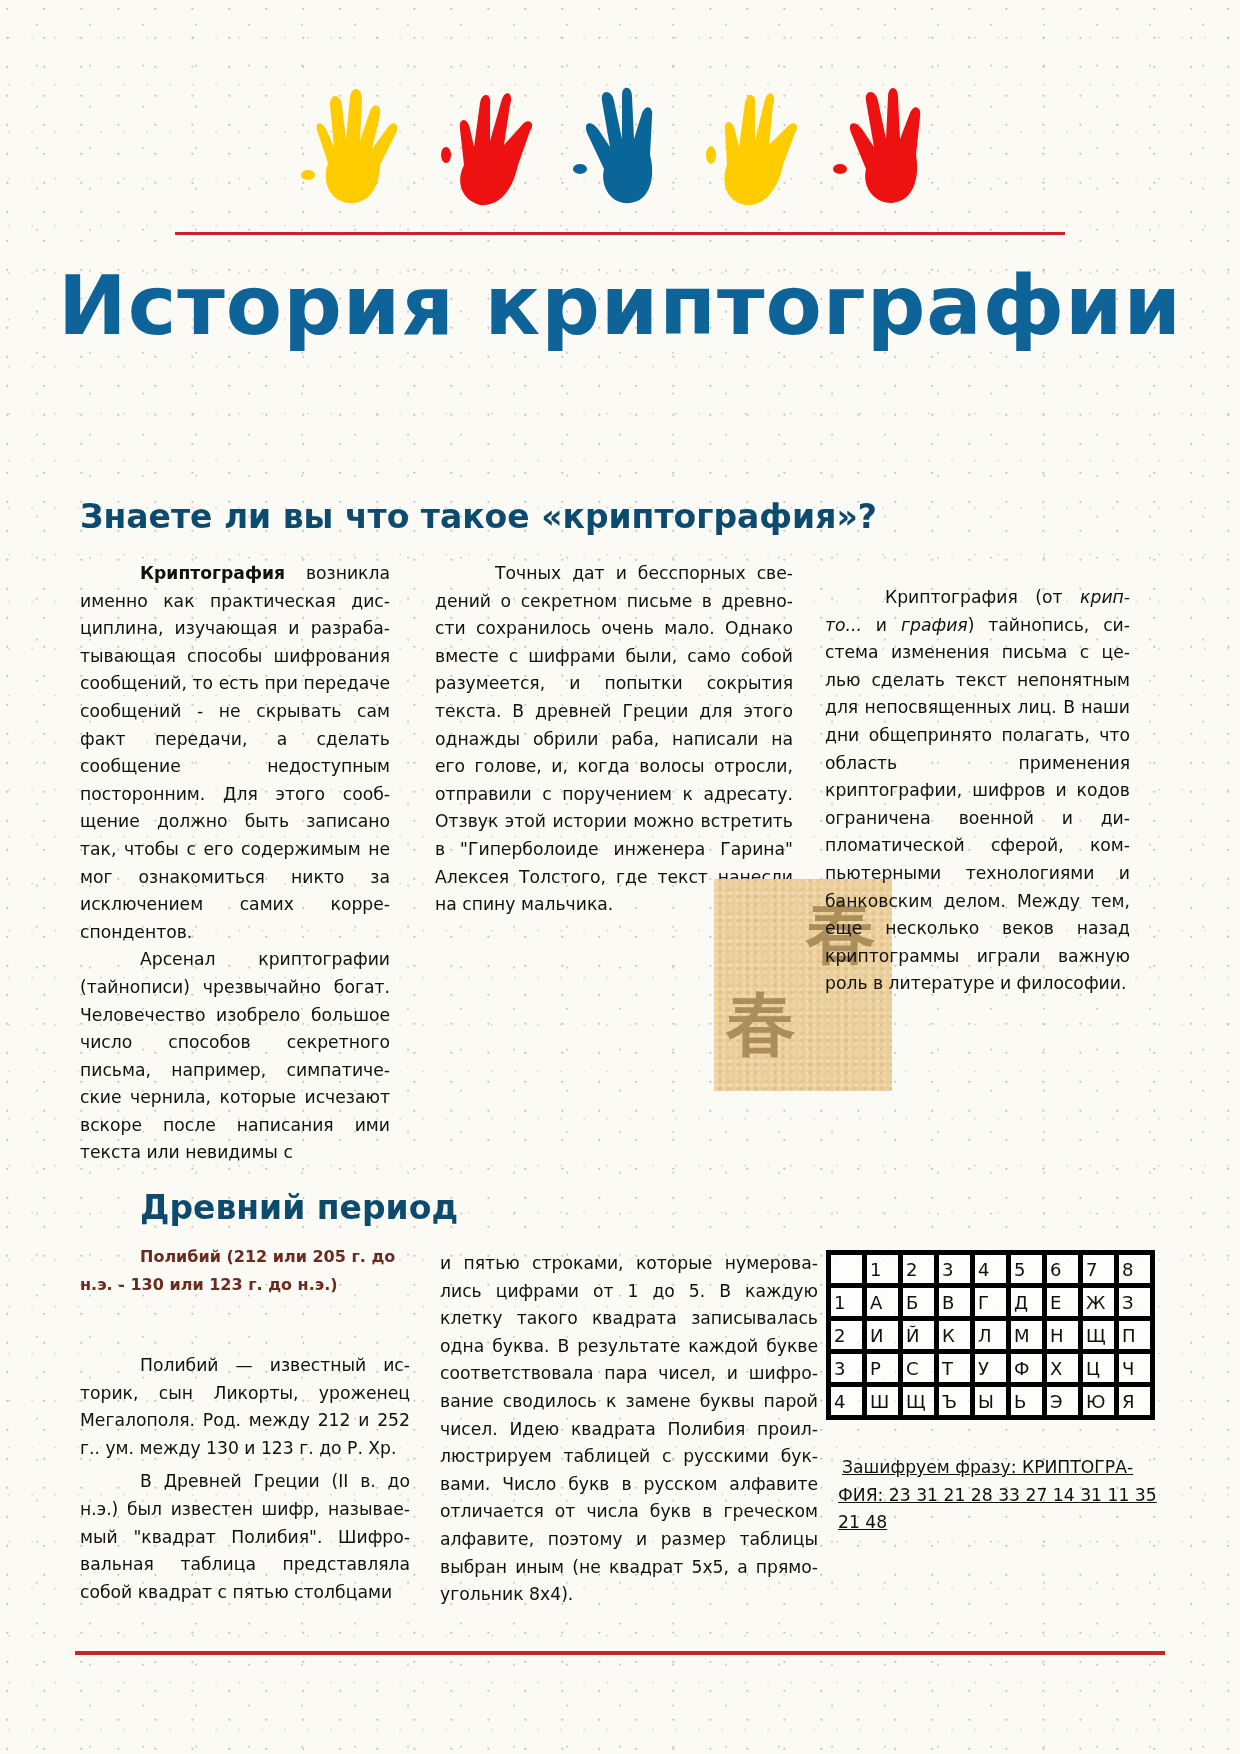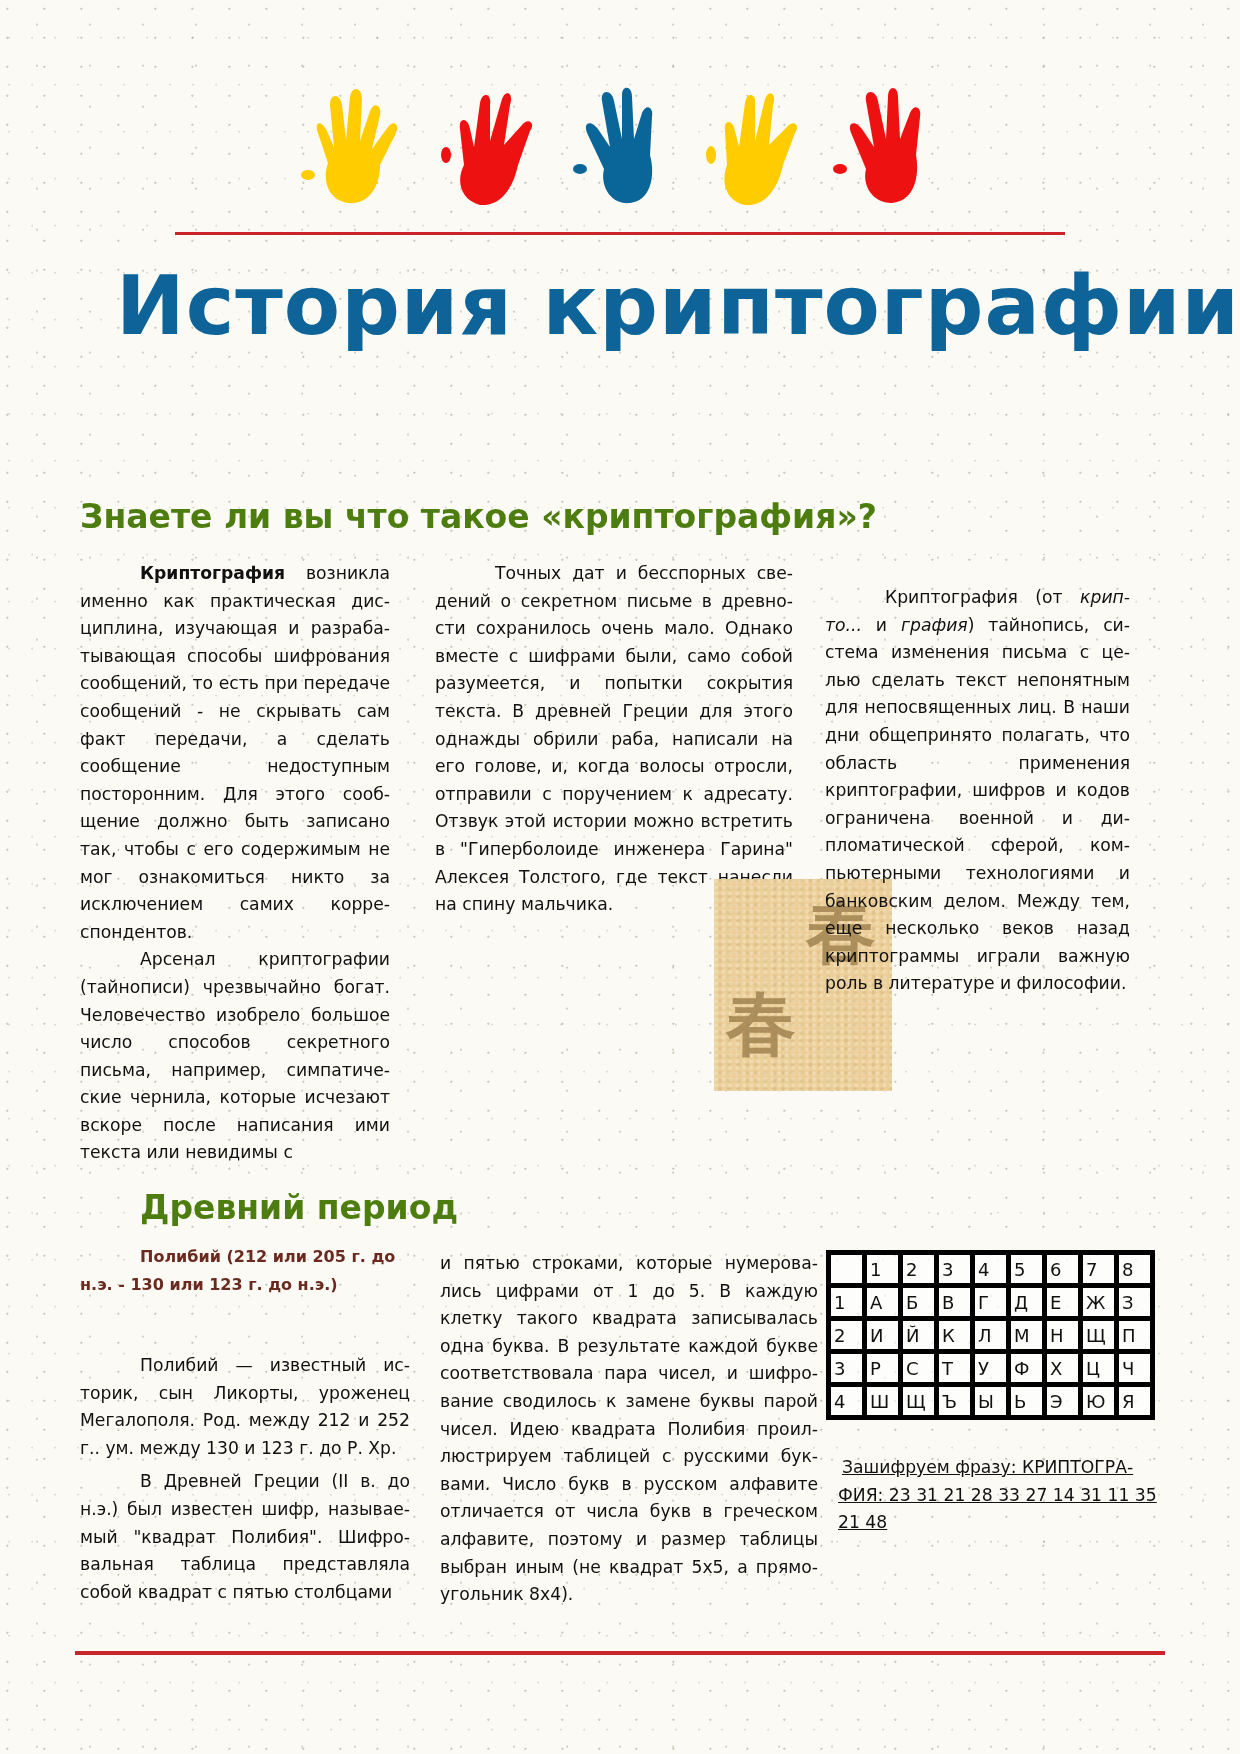--- a/index.html
+++ b/index.html
@@ -13,26 +13,26 @@
     background-size: 37px 29px, 53px 41px, 23px 47px;
     font-family: "DejaVu Sans", sans-serif;
     color: #111;
   }
   .abs { position: absolute; }
   .hands { left: 300px; top: 85px; width: 640px; height: 120px; }
   .hand { position: absolute; top: 0; width: 110px; height: 120px; }
   .rule-top { left: 175px; top: 232px; width: 890px; height: 3px; background: #c8242a; }
   .rule-bottom { left: 75px; top: 1651px; width: 1090px; height: 4px; background: #c8242a; }
   .title {
-    left: 0; top: 258px; width: 1240px; text-align: right;
+    left: 0; top: 258px; width: 1240px; text-align: center;
     font-family: "DejaVu Sans", sans-serif; font-weight: bold;
     font-size: 82px; color: #0e6498; letter-spacing: 1px;
   }
   .h2 {
-    font-family: "DejaVu Sans", sans-serif; font-weight: bold; color: #4d7c0f;
+    font-family: "DejaVu Sans", sans-serif; font-weight: bold; color: #0c4a6e;
   }
   .q-heading { left: 80px; top: 497px; font-size: 33px; }
   .period-heading { left: 140px; top: 1188px; font-size: 33px; }
   .col {
     position: absolute; font-size: 17.2px; line-height: 27.6px;
     text-align: justify; hyphens: manual;
   }
   .col p { margin: 0; text-indent: 60px; }
   .col p.noindent { text-indent: 0; }
   .c1 { left: 80px; top: 560px; width: 310px; }

